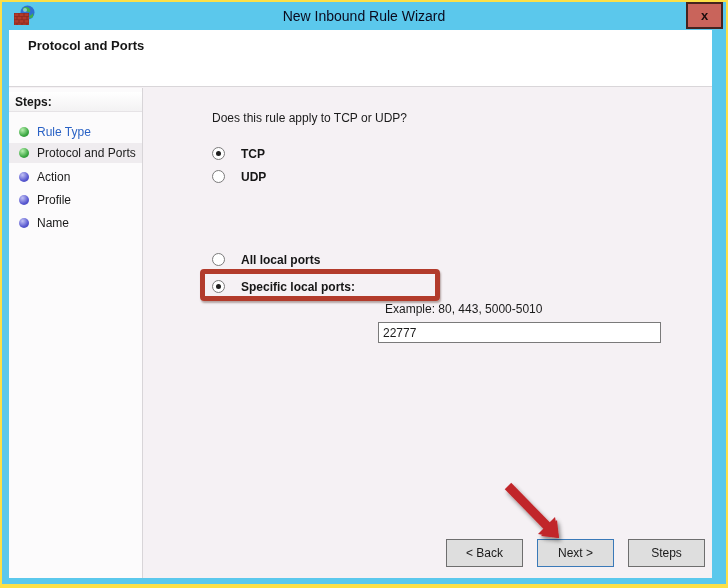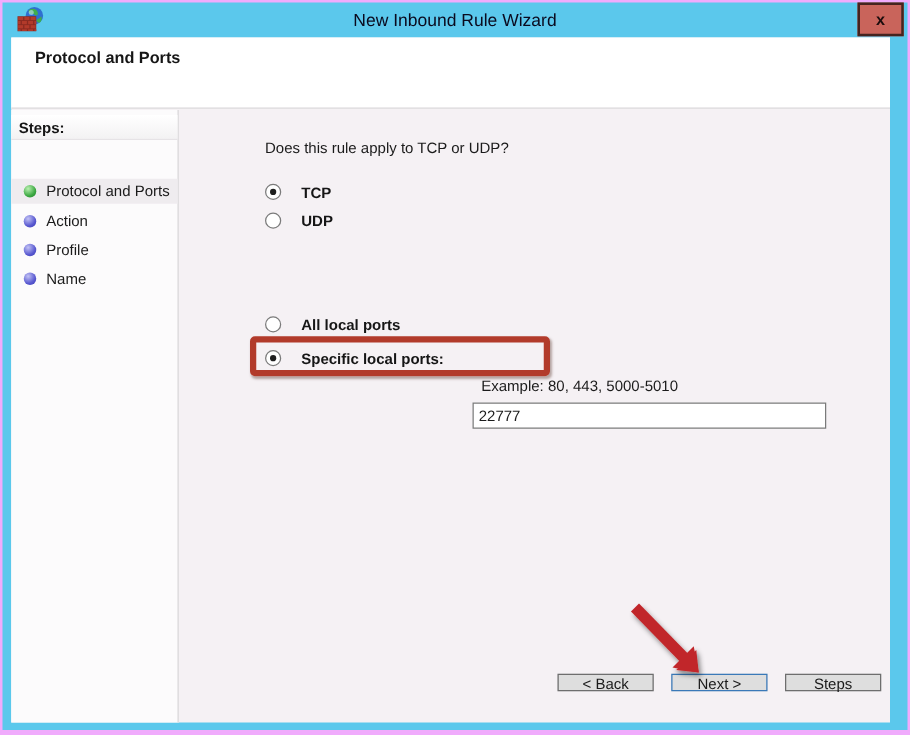--- a/index.html
+++ b/index.html
@@ -1,17 +1,17 @@
 <!DOCTYPE html>
 <html><head>
 <meta charset="utf-8">
 <style>
   html,body{margin:0;padding:0;background:#ffffff;}
   *{box-sizing:border-box;font-family:"Liberation Sans","DejaVu Sans",sans-serif;}
-  .stage{position:relative;width:728px;height:588px;background:#f0abfc;overflow:hidden;}
+  .stage{position:relative;width:728px;height:588px;background:#fde047;overflow:hidden;}
   .frame{position:absolute;left:2px;top:2px;right:2px;bottom:4px;background:#5bc8ec;}
   
   .titlebar{position:absolute;left:0;top:0;right:0;height:28px;}
   .app-icon{position:absolute;left:11px;top:2px;width:23px;height:23px;display:block;}
   .win-title{position:absolute;left:0;right:0;top:6px;text-align:center;font-size:14px;color:#0a0a1e;}
   .close-btn{position:absolute;right:3px;top:0px;width:37px;height:27px;background:#c9645b;
     border:2px solid #45231f;display:flex;align-items:center;justify-content:center;
     padding:0;cursor:pointer;}
   .close-btn span{font-size:13px;font-weight:bold;color:#1c0d0d;line-height:1;}
   
@@ -40,21 +40,21 @@
     border-radius:50%;background:#1f1f1f;}
   .opt-label{position:absolute;left:29px;top:1px;font-size:12px;font-weight:bold;color:#161616;white-space:nowrap;}
   .port-input{position:absolute;left:369px;top:244px;width:283px;height:21px;background:#ffffff;
     border:1px solid #7a7a7a;font-size:12px;color:#1b1b1b;padding:1px 4px;margin-top:48px;}
   .hint{position:absolute;left:376px;top:272px;font-size:12px;color:#1b1b1b;white-space:nowrap;}
   
   .annot-box{position:absolute;left:191px;top:239px;width:240px;height:32px;
     border:5px solid #b23b2b;border-radius:4px;box-shadow:1px 2px 2px rgba(60,20,10,0.35);
     pointer-events:none;}
   
-  .btn{position:absolute;top:509px;width:77px;height:14px;background:#dedede;
+  .btn{position:absolute;top:509px;width:77px;height:28px;background:#dedede;
     border:1px solid #6e6e6e;font-size:12px;color:#1a1a1a;padding:0;cursor:pointer;}
   .btn.back{left:437px;}
   .btn.next{left:528px;border:1px solid #3a79b8;}
   .btn.cancel{left:619px;}
   .annot-arrow{position:absolute;left:0;top:0;width:703px;height:548px;pointer-events:none;}
 </style>
 </head>
 <body>
 
 <div class="stage">
@@ -91,20 +91,24 @@
     </div>
 
     <div class="content">
 
       <div class="hdr">
         <div class="hdr-title">Protocol and Ports</div>
       </div>
 
       <div class="sidebar">
         <div class="steps-head">Steps:</div>
+        <div class="step link" style="top:34px">
+          <span class="bullet green"></span>
+          <span class="step-label">Rule Type</span>
+        </div>
         <div class="step current" style="top:55px">
           <span class="bullet green"></span>
           <span class="step-label">Protocol and Ports</span>
         </div>
         <div class="step" style="top:79px">
           <span class="bullet purple"></span>
           <span class="step-label">Action</span>
         </div>
         <div class="step" style="top:102px">
           <span class="bullet purple"></span>

